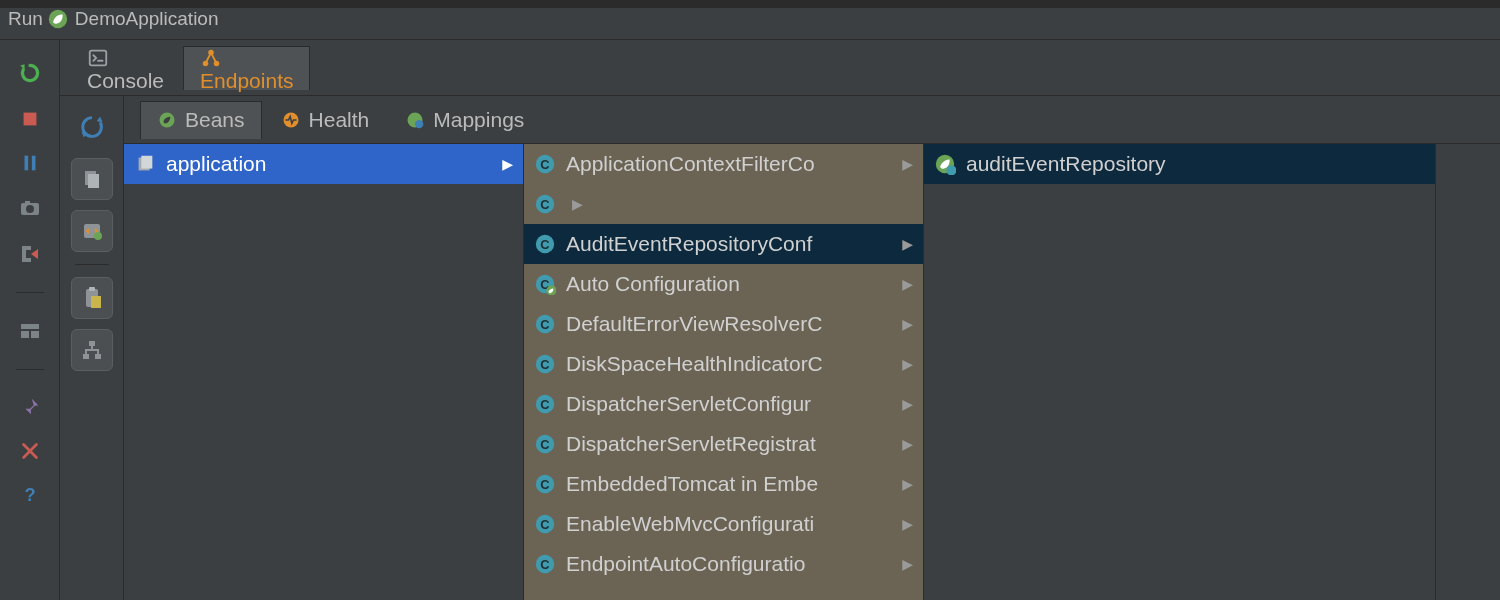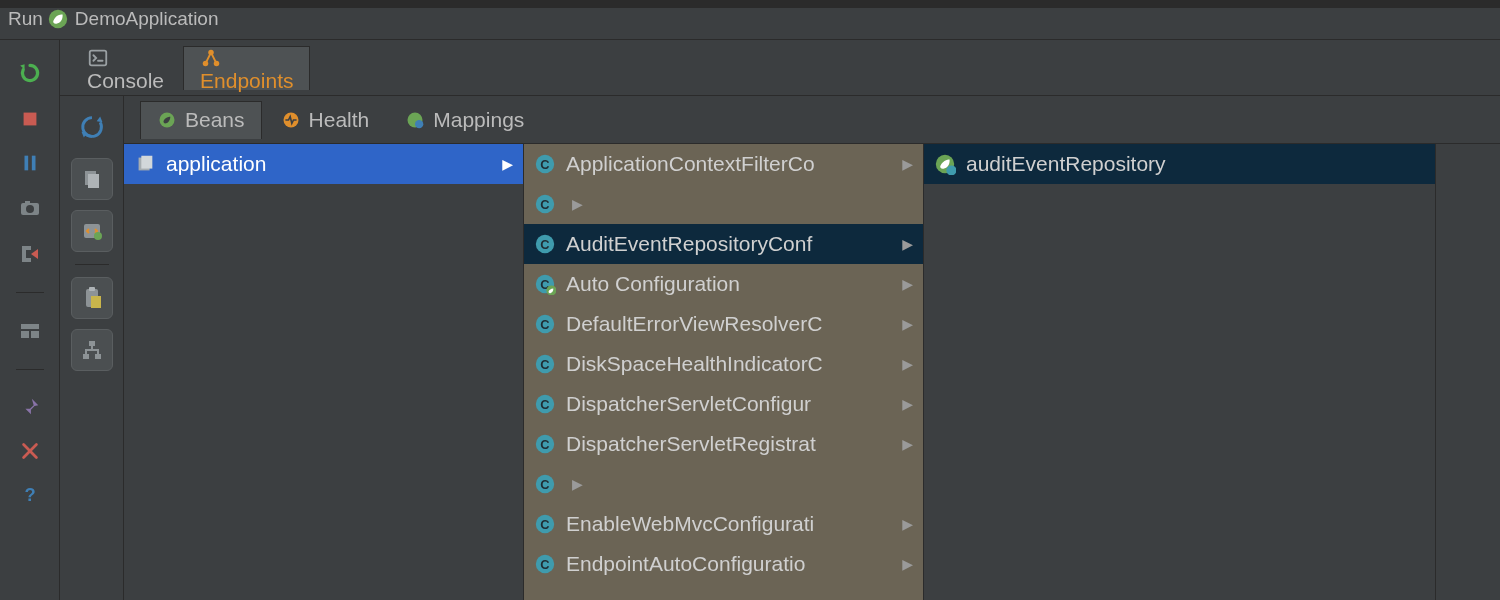--- a/index.html
+++ b/index.html
@@ -426,20 +426,21 @@
                 </span>
                 <span class="label">DispatcherServletRegistrat</span>
                 <span class="arrow">▶</span>
               </div>
               <div class="item">
                 <span class="iicon">
                   <svg width="22" height="22">
                     <use href="#i-class"></use>
                   </svg>
                 </span>
+                <span class="label">EmbeddedTomcat in Embe</span>
                 <span class="arrow">▶</span>
               </div>
               <div class="item">
                 <span class="iicon">
                   <svg width="22" height="22">
                     <use href="#i-class"></use>
                   </svg>
                 </span>
                 <span class="label">EnableWebMvcConfigurati</span>
                 <span class="arrow">▶</span>

